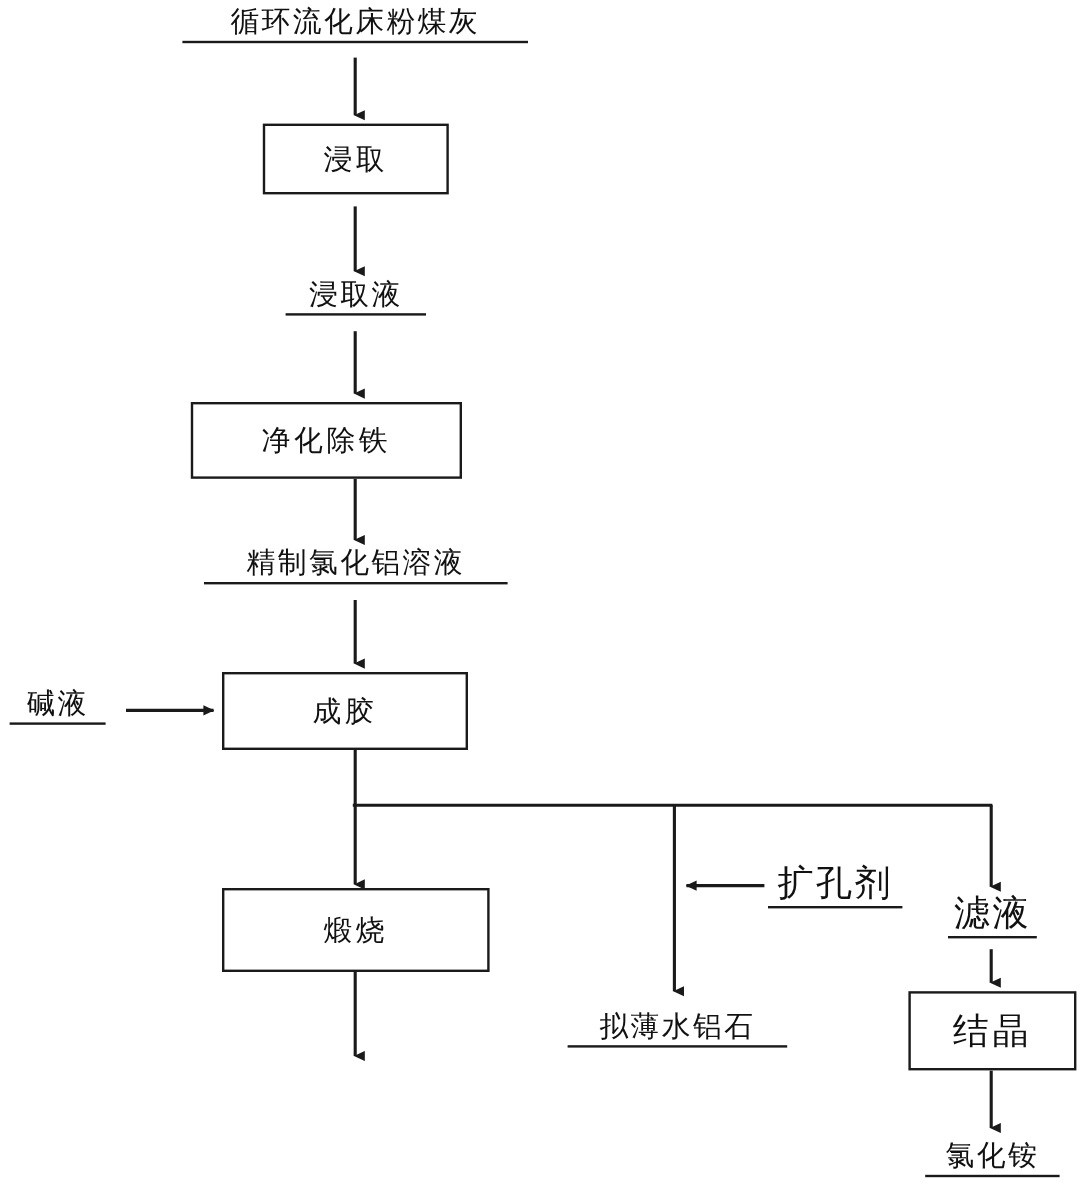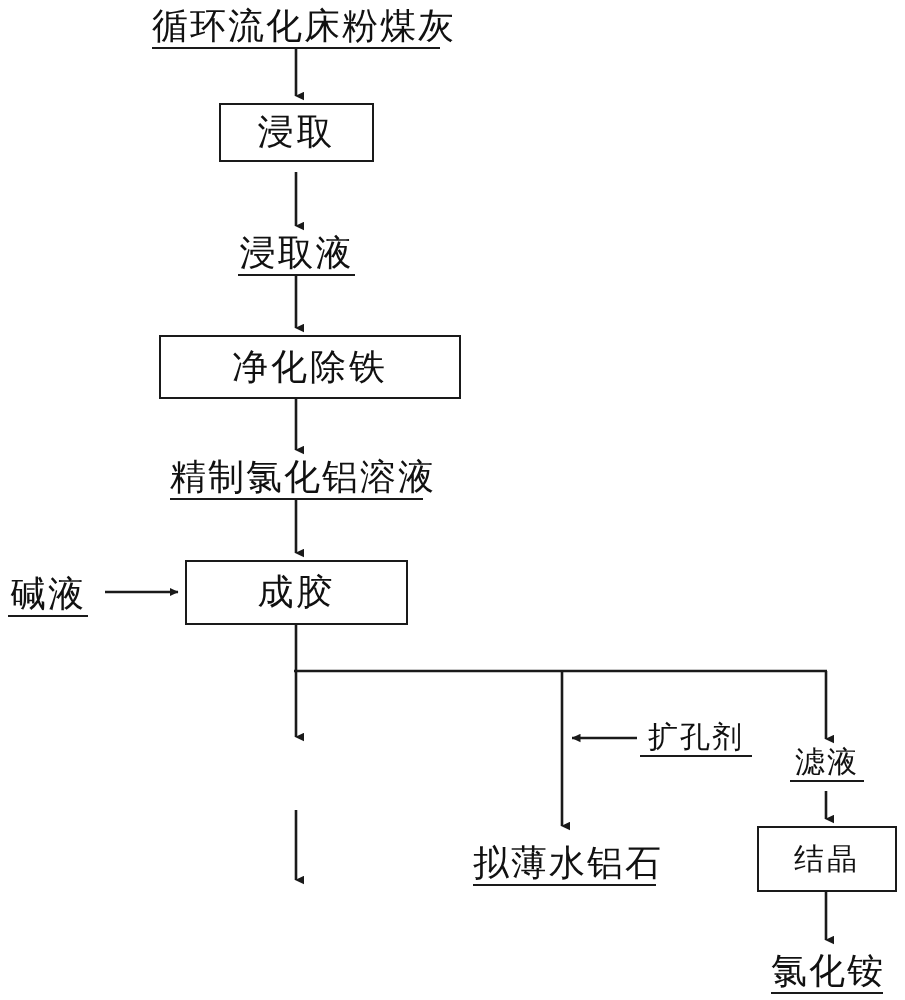--- a/index.html
+++ b/index.html
@@ -41,21 +41,21 @@
     position: absolute;
     color: #111111;
     white-space: nowrap;
     text-align: center;
     letter-spacing: 2px;
     border-bottom: 2px solid #1a1a1a;
     padding-bottom: 1px;
     line-height: 1.12;
   }
   .fs-30 { font-size: 30px; }
-  .fs-32 { font-size: 36px; }
+  .fs-32 { font-size: 24px; }
 </style>
 </head>
 <body>
 
 <div id="flowchart">
 
   <svg class="edges" viewBox="0 0 905 1000">
     <defs>
       <marker id="arrowhead-down" markerWidth="9" markerHeight="9" refX="4.5" refY="8" orient="auto" markerUnits="userSpaceOnUse">
         <path d="M 0.3 0 L 8.7 0 L 4.5 9 Z" fill="#1a1a1a"></path>
@@ -130,26 +130,29 @@
 
 
   <div class="node-label fs-32" style="left:771px; top:951px; width:112px;">
     <span>氯化铵</span>
   </div>
 
   <div class="node-box fs-32" style="left:219px; top:103px; width:155px; height:59px;">
     <span>浸取</span>
   </div>
 
-  <div class="node-box fs-32" style="left:159px; top:335px; width:302px; height:64px;">
+  <div class="node-box fs-32" style="left:159px; top:335px; width:226px; height:64px;">
     <span>净化除铁</span>
   </div>
 
-  <div class="node-box fs-32" style="left:185px; top:560px; width:223px; height:65px;">
+  <div class="node-box fs-32" style="left:185px; top:560px; width:205px; height:65px;">
     <span>成胶</span>
   </div>
 
+  <div class="node-box fs-32" style="left:185px; top:740px; width:223px; height:70px;">
+    <span>煅烧</span>
+  </div>
 
   <div class="node-box fs-30" style="left:757px; top:826px; width:140px; height:66px;font-family:Liberation Serif, serif;">
     <span>结晶</span>
   </div>
 
 </div>
 
 </body></html>

